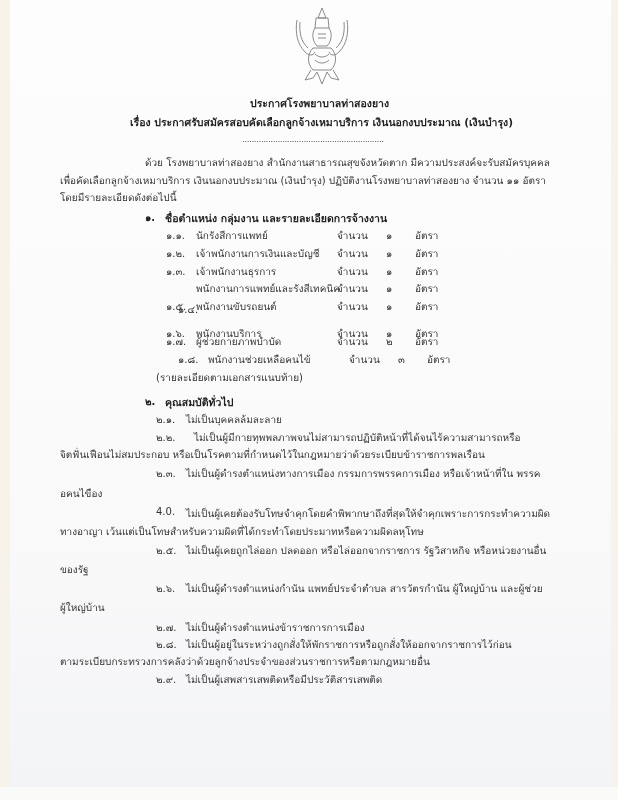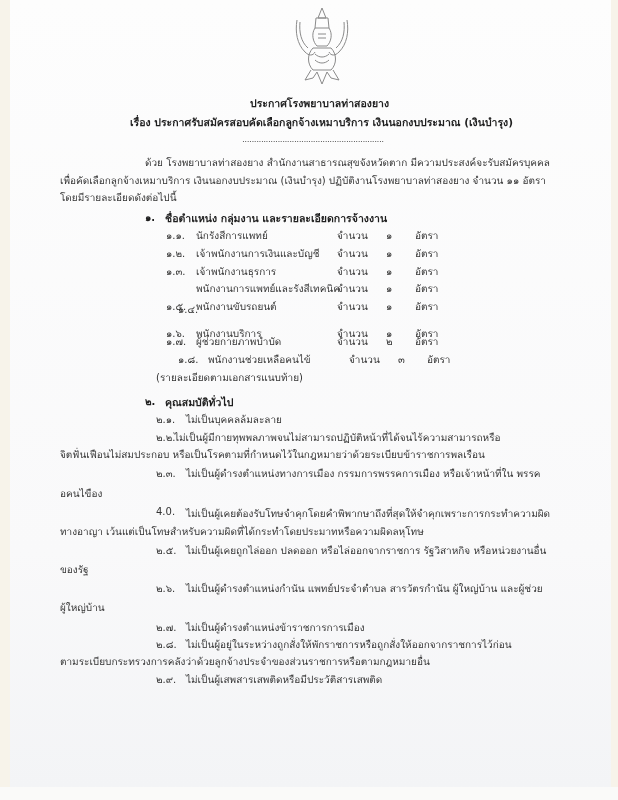--- a/index.html
+++ b/index.html
@@ -117,21 +117,21 @@
   </div>
   <div class="abs body" style="left:146px; top:370px;">(รายละเอียดตามเอกสารแนบท้าย)</div>
 
   <div class="abs body bold" style="left:135px; top:394px;">๒.</div>
   <div class="abs body bold" style="left:155px; top:394px; font-size:10.5px;">คุณสมบัติทั่วไป</div>
 
   <div class="abs body" style="left:146px; top:412px;">๒.๑.</div>
   <div class="abs body" style="left:176px; top:412px;">ไม่เป็นบุคคลล้มละลาย</div>
 
   <div class="abs body" style="left:146px; top:430px;">๒.๒.</div>
-  <div class="abs body" style="left:164px; top:430px;">ไม่เป็นผู้มีกายทุพพลภาพจนไม่สามารถปฏิบัติหน้าที่ได้จนไร้ความสามารถหรือ</div>
+  <div class="abs body" style="left:184px; top:430px;">ไม่เป็นผู้มีกายทุพพลภาพจนไม่สามารถปฏิบัติหน้าที่ได้จนไร้ความสามารถหรือ</div>
   <div class="abs body" style="left:50px; top:447px;">จิตฟั่นเฟือนไม่สมประกอบ หรือเป็นโรคตามที่กำหนดไว้ในกฎหมายว่าด้วยระเบียบข้าราชการพลเรือน</div>
 
   <div class="abs body" style="left:146px; top:466px;">๒.๓.</div>
   <div class="abs body" style="left:176px; top:466px;">ไม่เป็นผู้ดำรงตำแหน่งทางการเมือง กรรมการพรรคการเมือง หรือเจ้าหน้าที่ใน พรรค</div>
   <div class="abs body" style="left:50px; top:486px;">อคนไขือง</div>
 
   <div class="abs body" style="left:146px; top:506px;">4.0.</div>
   <div class="abs body" style="left:176px; top:506px;">ไม่เป็นผู้เคยต้องรับโทษจำคุกโดยคำพิพากษาถึงที่สุดให้จำคุกเพราะการกระทำความผิด</div>
   <div class="abs body" style="left:50px; top:524px;">ทางอาญา เว้นแต่เป็นโทษสำหรับความผิดที่ได้กระทำโดยประมาทหรือความผิดลหุโทษ</div>
 

